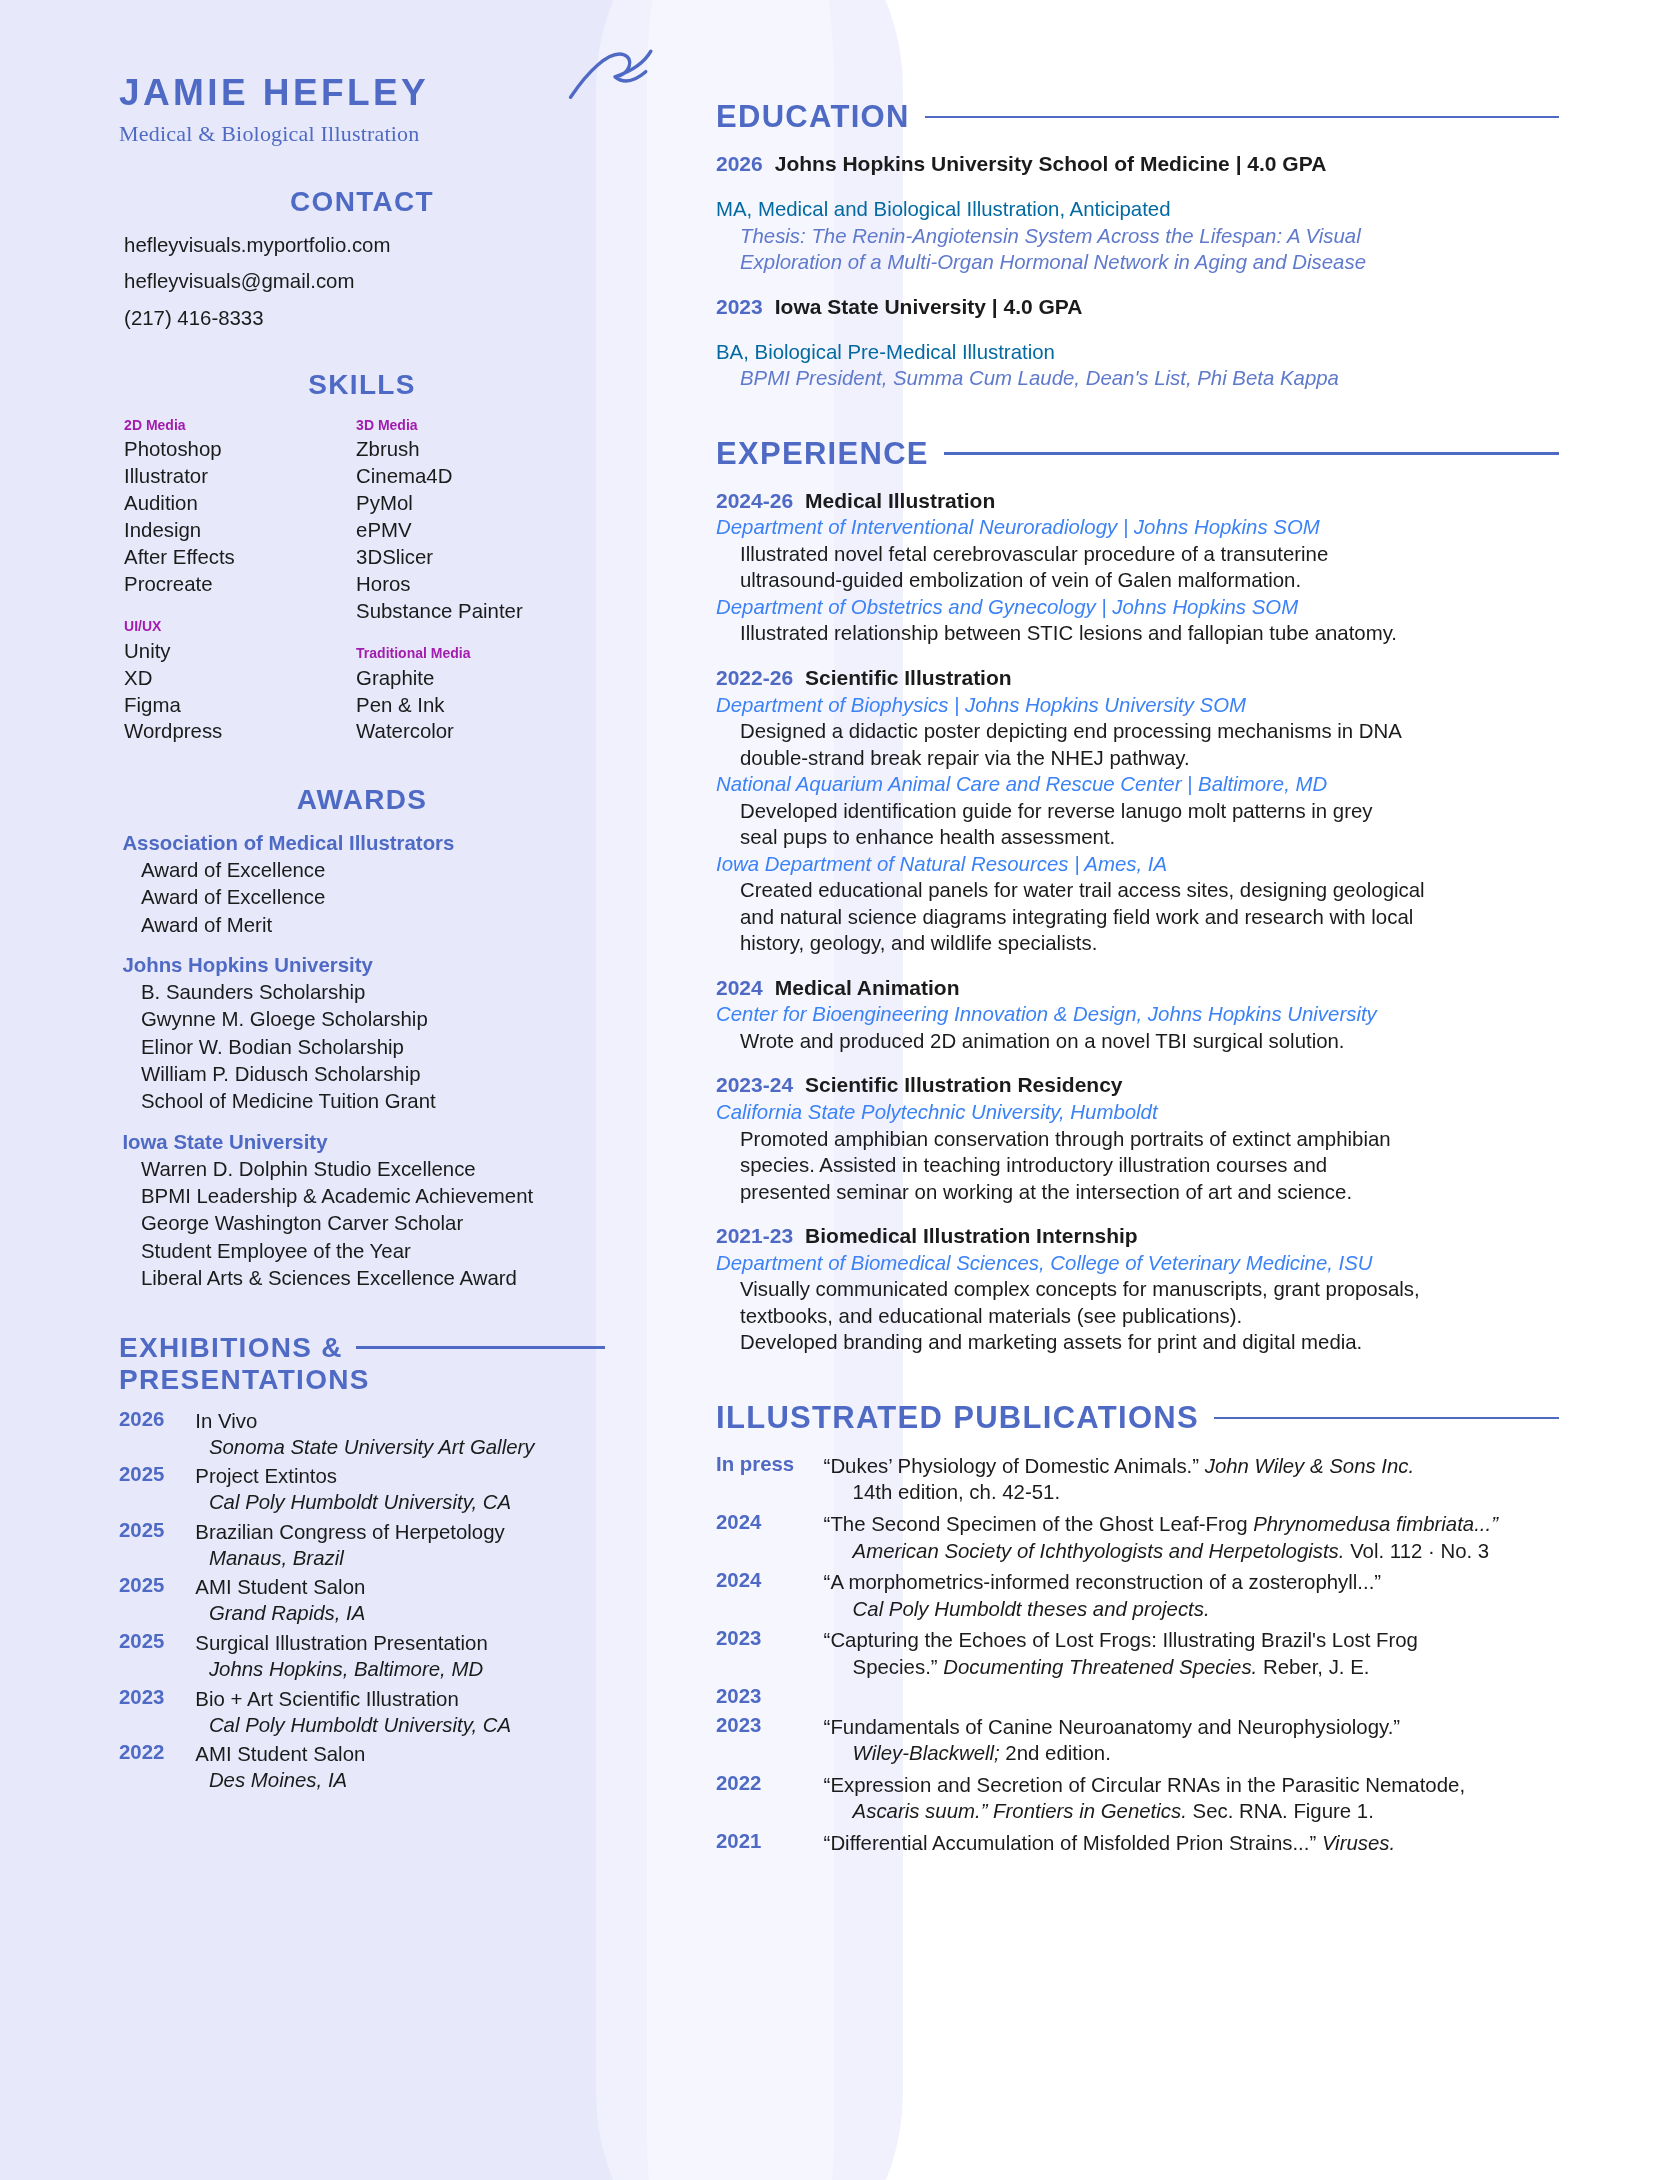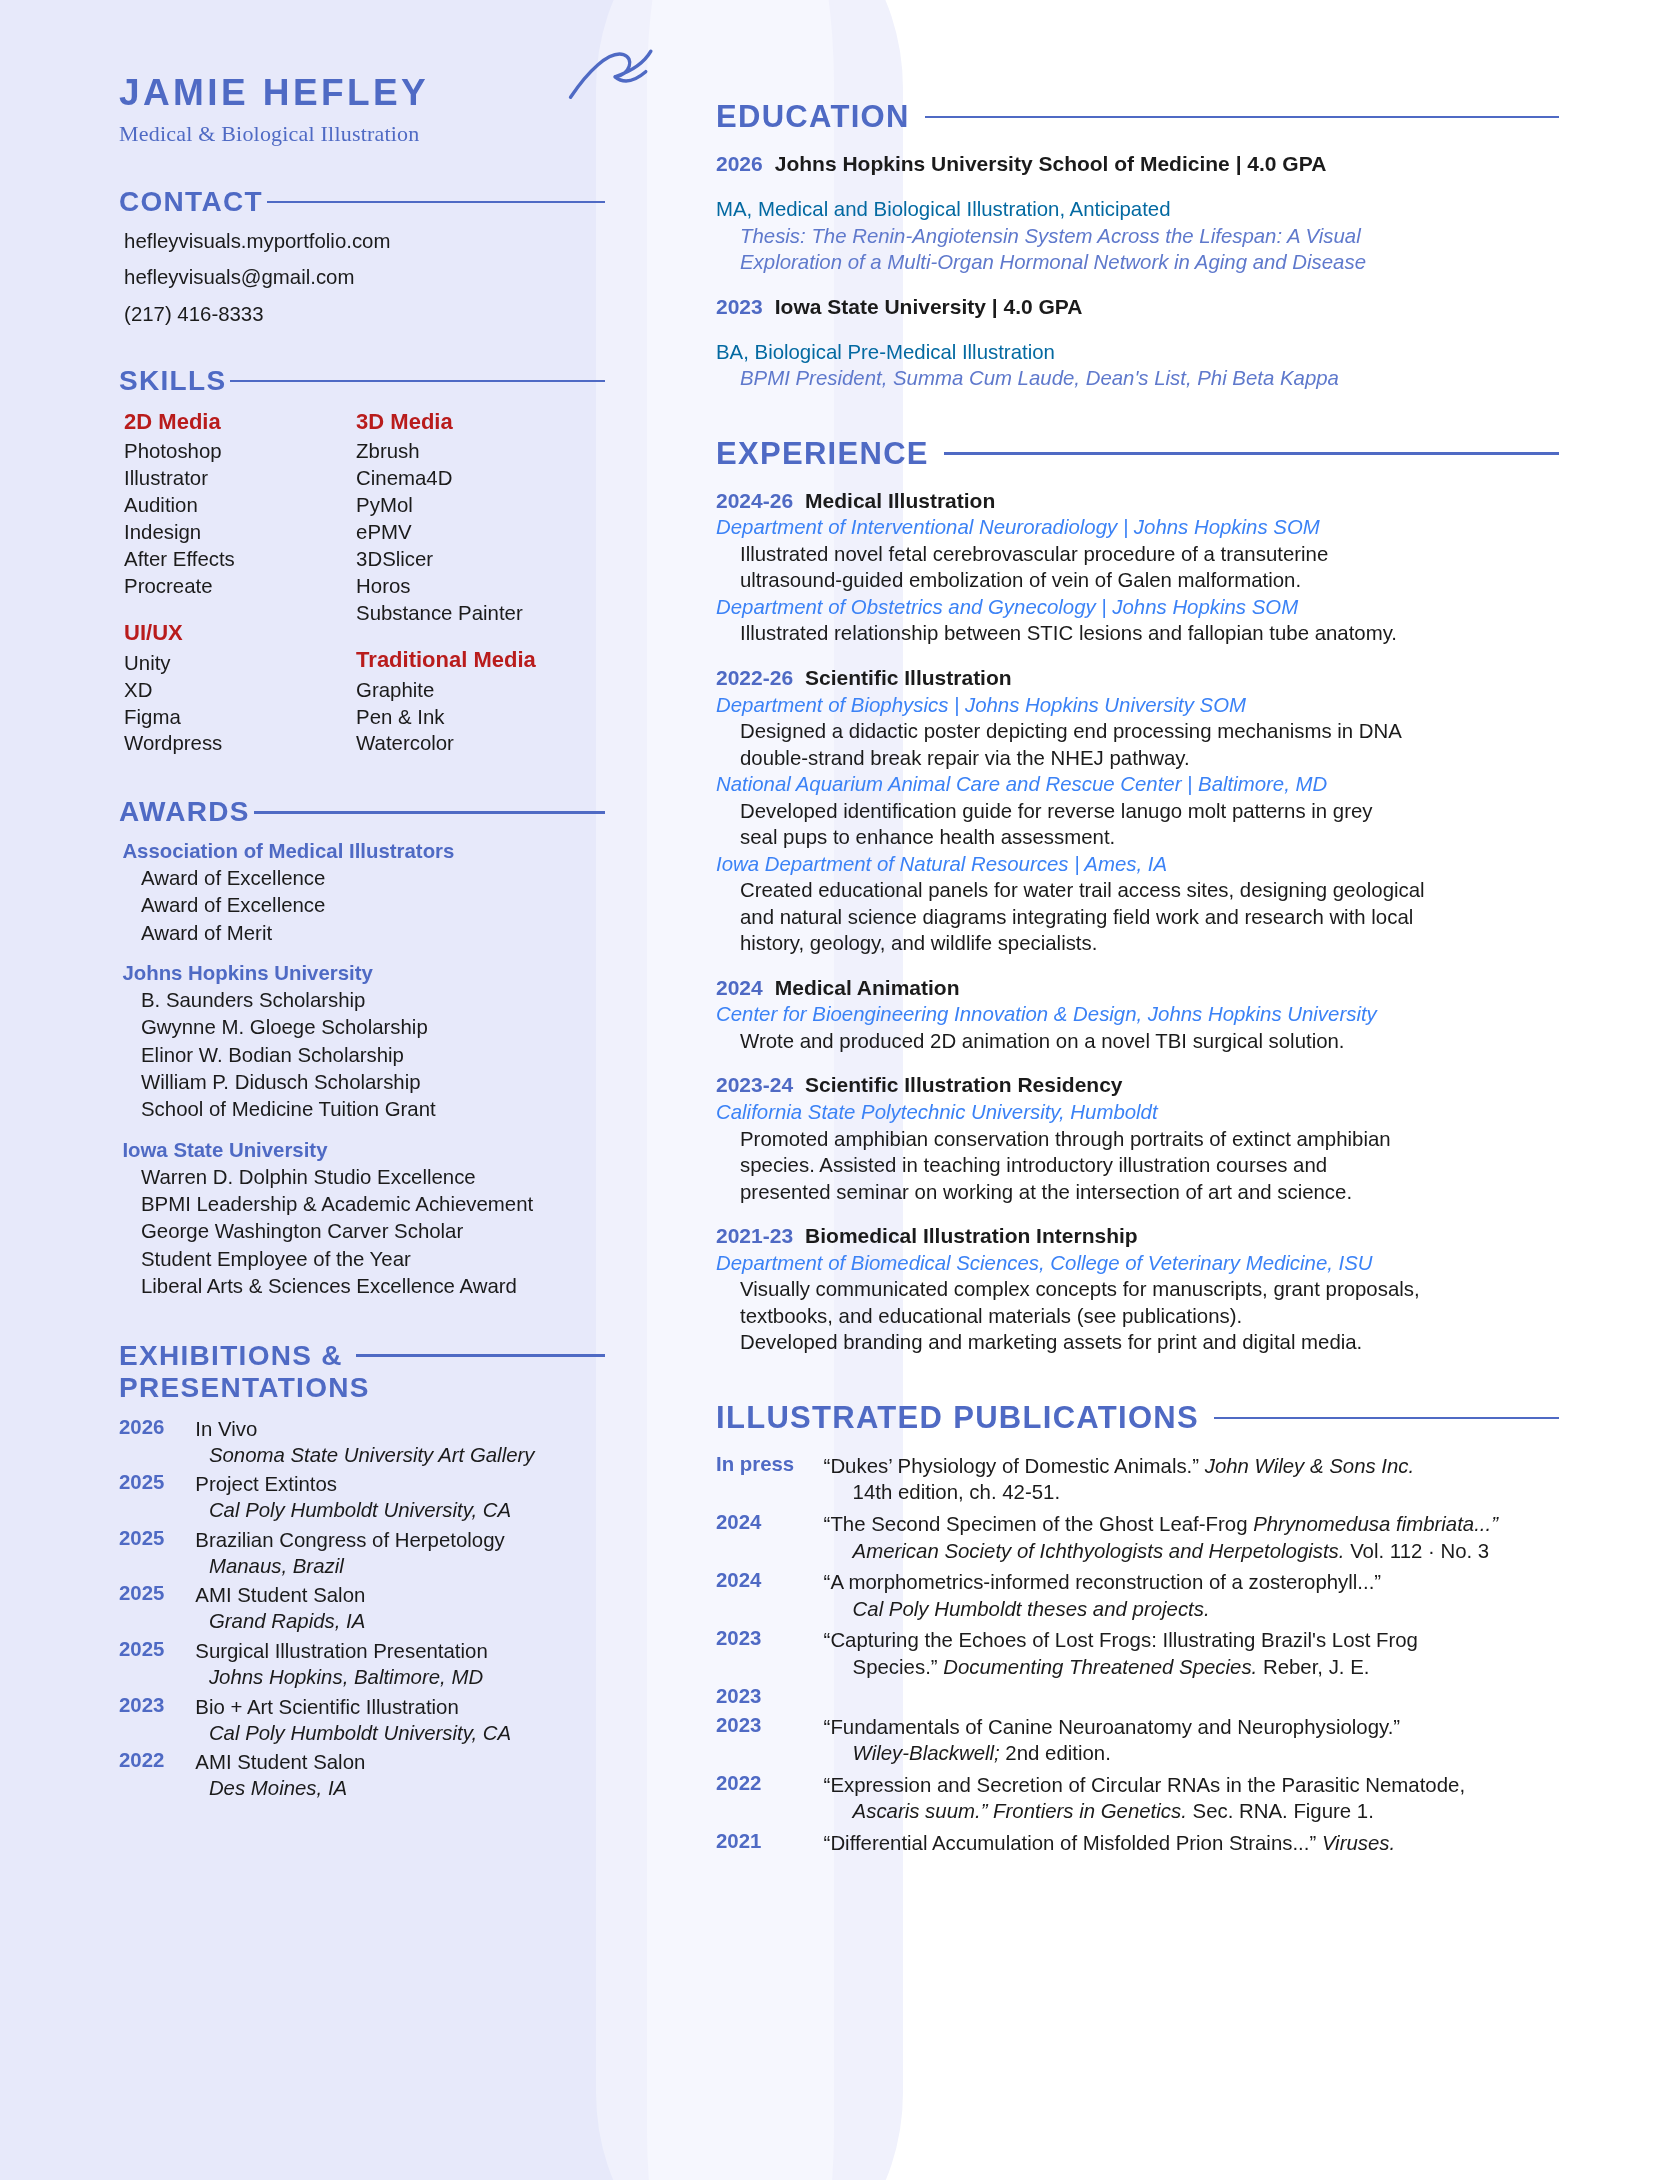--- a/index.html
+++ b/index.html
@@ -69,20 +69,21 @@
     left: 443px; top: -25.6px;
     width: 94px; height: 77px;
   }
 
   .sec-head {
     display: flex;
     align-items: center;
     gap: 4px;
     margin-top: 39px;
     margin-bottom: 12px;
+    flex-direction: column;
   }
   .sec-head .t {
     font-size: 28px;
     letter-spacing: 1.3px;
     color: #4f6ac4;
     font-weight: 600;
     white-space: nowrap;
   }
   .sec-head .rule {
     flex: 1;
@@ -100,23 +101,23 @@
     padding-left: 5.1px;
   }
 
   .skills-grid {
     display: flex;
     gap: 36px;
     padding-left: 5.1px;
   }
   .skills-col { width: 196px; }
   .skill-cat {
-    font-size: 22px;
+    font-size: 14px;
     font-weight: 700;
-    color: #b91c1c;
+    color: #a21caf;
     margin-bottom: 3.4px;
     margin-top: 20.4px;
   }
   .skill-cat:first-child { margin-top: 0; }
   .skill-item {
     font-size: 20.4px;
     color: #1b1b1b;
     line-height: 1.32;
   }
 

